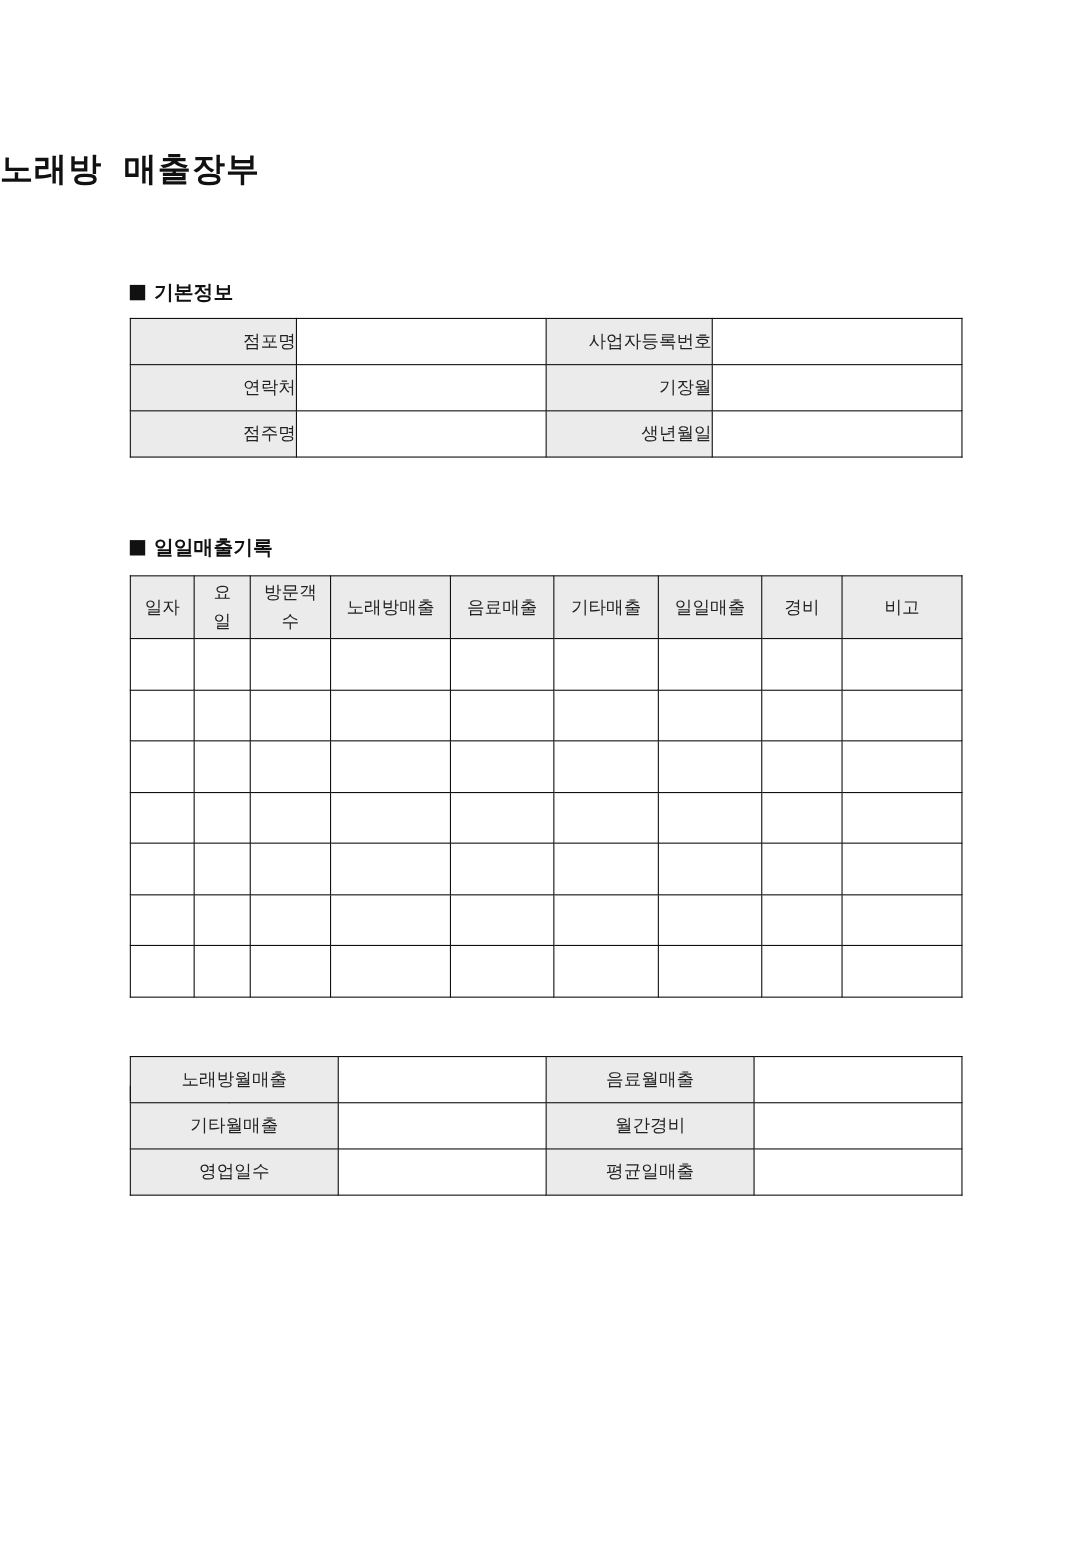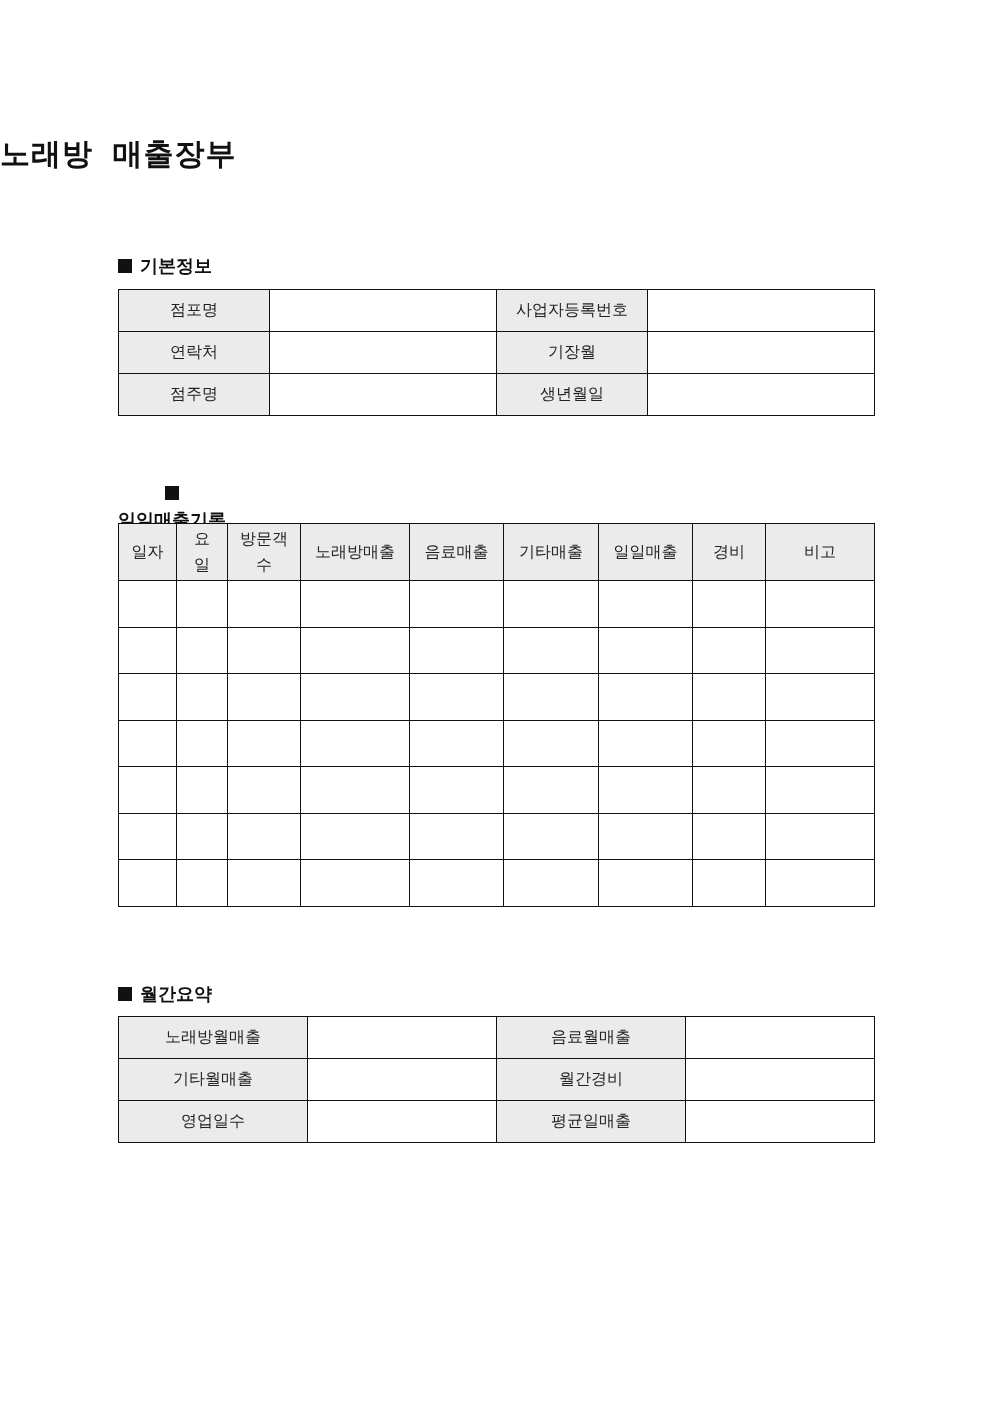--- a/index.html
+++ b/index.html
@@ -5,25 +5,25 @@
   html, body { margin: 0; padding: 0; background: #ffffff; }
   body { width: 992px; height: 1403px; position: relative; font-family: "DejaVu Sans", "Liberation Sans", sans-serif; color: #111; }
   .title { position: absolute; left: 0; top: 134px; width: 992px; font-size: 30px; font-weight: bold; letter-spacing: 1px; word-spacing: 8px; }
   .section-head { position: absolute; left: 118px; font-size: 18px; font-weight: bold; display: flex; align-items: center; gap: 8px; }
   .section-head .sq { display: inline-block; width: 14px; height: 14px; background: #111; }
   table { position: absolute; left: 118px; border-collapse: collapse; table-layout: fixed; }
   td, th { border: 1.5px solid #111; padding: 0; text-align: center; vertical-align: middle; font-size: 16px; font-weight: normal; color: #222; }
   .lbl { background: #ebebeb; }
   .val { background: #fff; }
   #t1 { top: 289px; width: 756px; }
-  #t1 td { height: 41px; }
+  #t1 td { height: 41px; text-align: right; }
   #t2 { top: 523px; width: 756px; padding-left: 35px; }
   #t2 th { height: 56px; background: #ebebeb; line-height: 26px; }
   #t2 td { height: 45.5px; }
-  #t3 { top: 1016px; width: 756px; padding-left: 24px; }
+  #t3 { top: 960px; width: 756px; padding-left: 24px; }
   #t3 td { height: 41px; }
   #t3 tr.tall td { height: 55px; }
 </style>
 </head>
 <body>
 
 <div class="title">노래방 매출장부</div>
 
 <div class="section-head" style="top:254px;">
   <span class="sq"></span>
@@ -51,21 +51,21 @@
   </tr>
   <tr>
     <td class="lbl">점주명</td>
     <td class="val"></td>
     <td class="lbl">생년월일</td>
     <td class="val"></td>
   </tr>
 </tbody>
   </table>
 
-<div class="section-head" style="top:486px;flex-direction:column;">
+<div class="section-head" style="top:486px;">
   <span class="sq"></span>
   <span>일일매출기록</span>
 </div>
 <table id="t2">
   <colgroup>
     <col style="width:58px">
       <col style="width:51px">
       <col style="width:73px">
       <col style="width:109px">
     <col style="width:94px">

